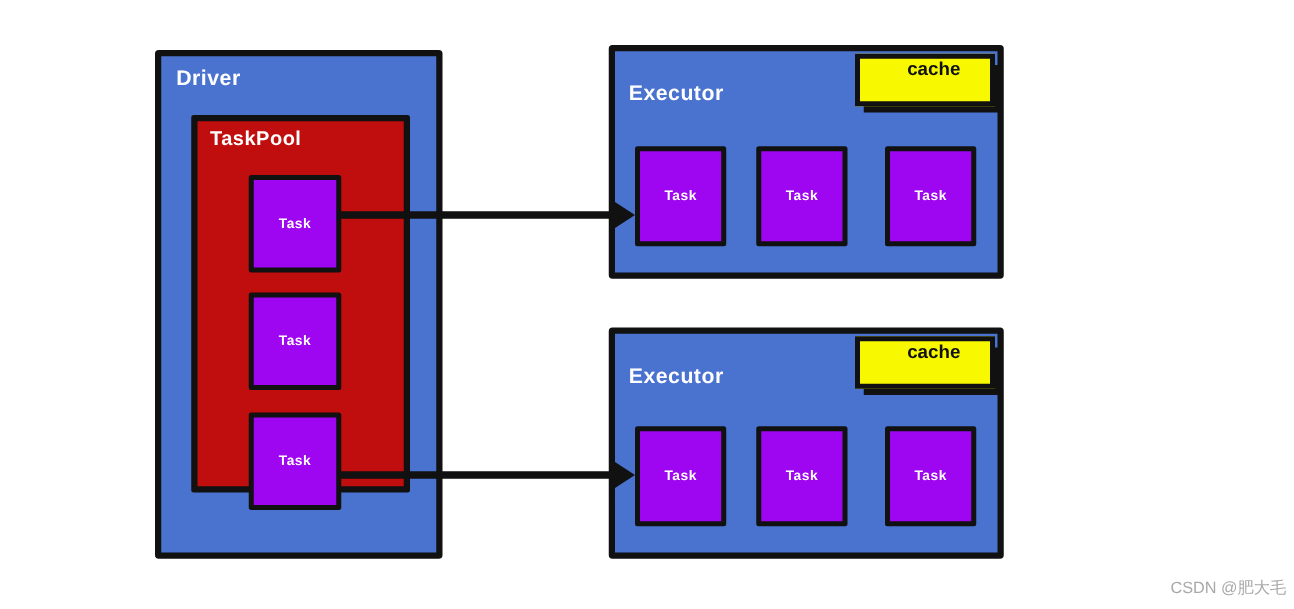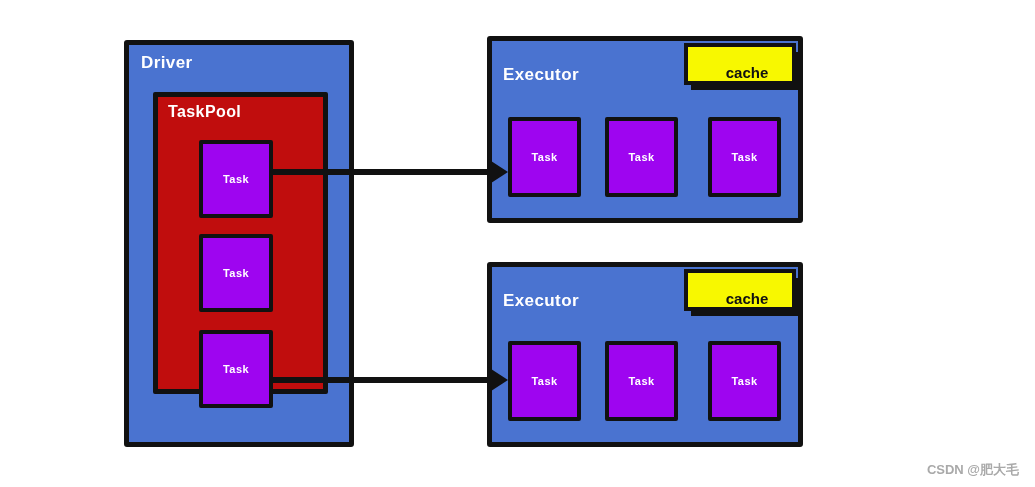--- a/index.html
+++ b/index.html
@@ -65,21 +65,21 @@
   .executor-2 { left: 487px; top: 262px; width: 316px; height: 185px; }
   .executor .box-label { left: 11px; top: 24px; }
 
   .cache {
     position: absolute;
     left: 192px; top: 2px;
     width: 112px; height: 42px;
     background: var(--cache-yellow, #f8f800);
     border: 4px solid var(--border-black, #111);
     box-shadow: 5px 7px 0 -2px var(--border-black, #111);
-    display: flex; align-items: flex-end; justify-content: center;
+    display: flex; align-items: flex-start; justify-content: center;
     color: var(--border-black, #111);
     font-size: 15px;
     font-weight: bold;
     padding-left: 14px;
   }
 
   .exec-task { width: 73px; height: 80px; }
   .executor-1 .exec-task { top: 76px; }
   .executor-2 .exec-task { top: 74px; }
   .exec-task-1 { left: 16px; }
@@ -100,24 +100,24 @@
     border-bottom: 13px solid transparent;
     z-index: 10;
   }
   .arrow-1-line { left: 272px; top: 169px; width: 218px; }
   .arrow-1-head { left: 488px; top: 159px; }
   .arrow-2-line { left: 272px; top: 377px; width: 218px; }
   .arrow-2-head { left: 488px; top: 367px; }
 
   .watermark {
     position: absolute;
-    right: 16px; top: 461px;
+    right: 6px; top: 461px;
     color: var(--watermark-gray, #a9a9a9);
     font-size: 13px;
-    font-weight: bold;
+    font-weight: normal;
   }
 </style>
 </head>
 <body>
 
 <div class="canvas">
 
   <div class="blue-box driver">
     <div class="box-label">Driver</div>
 

